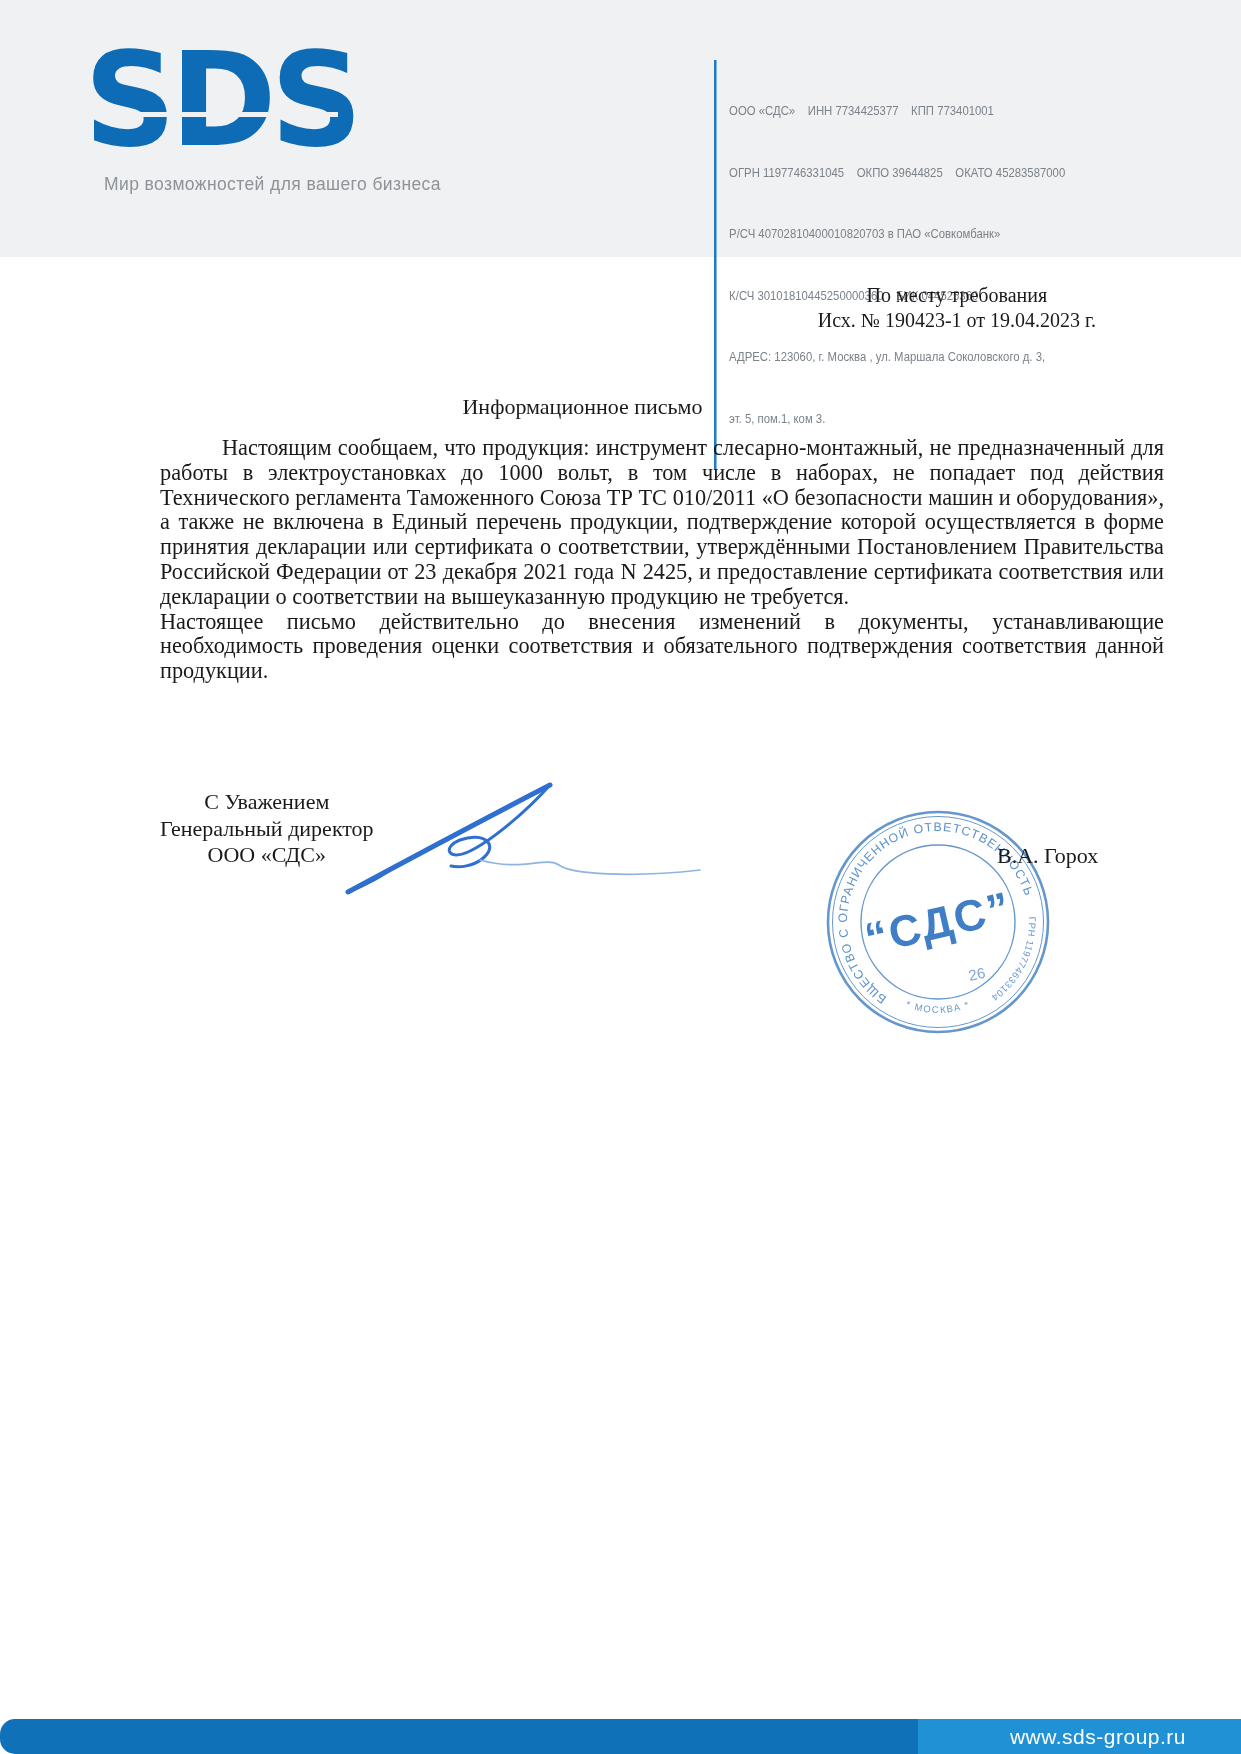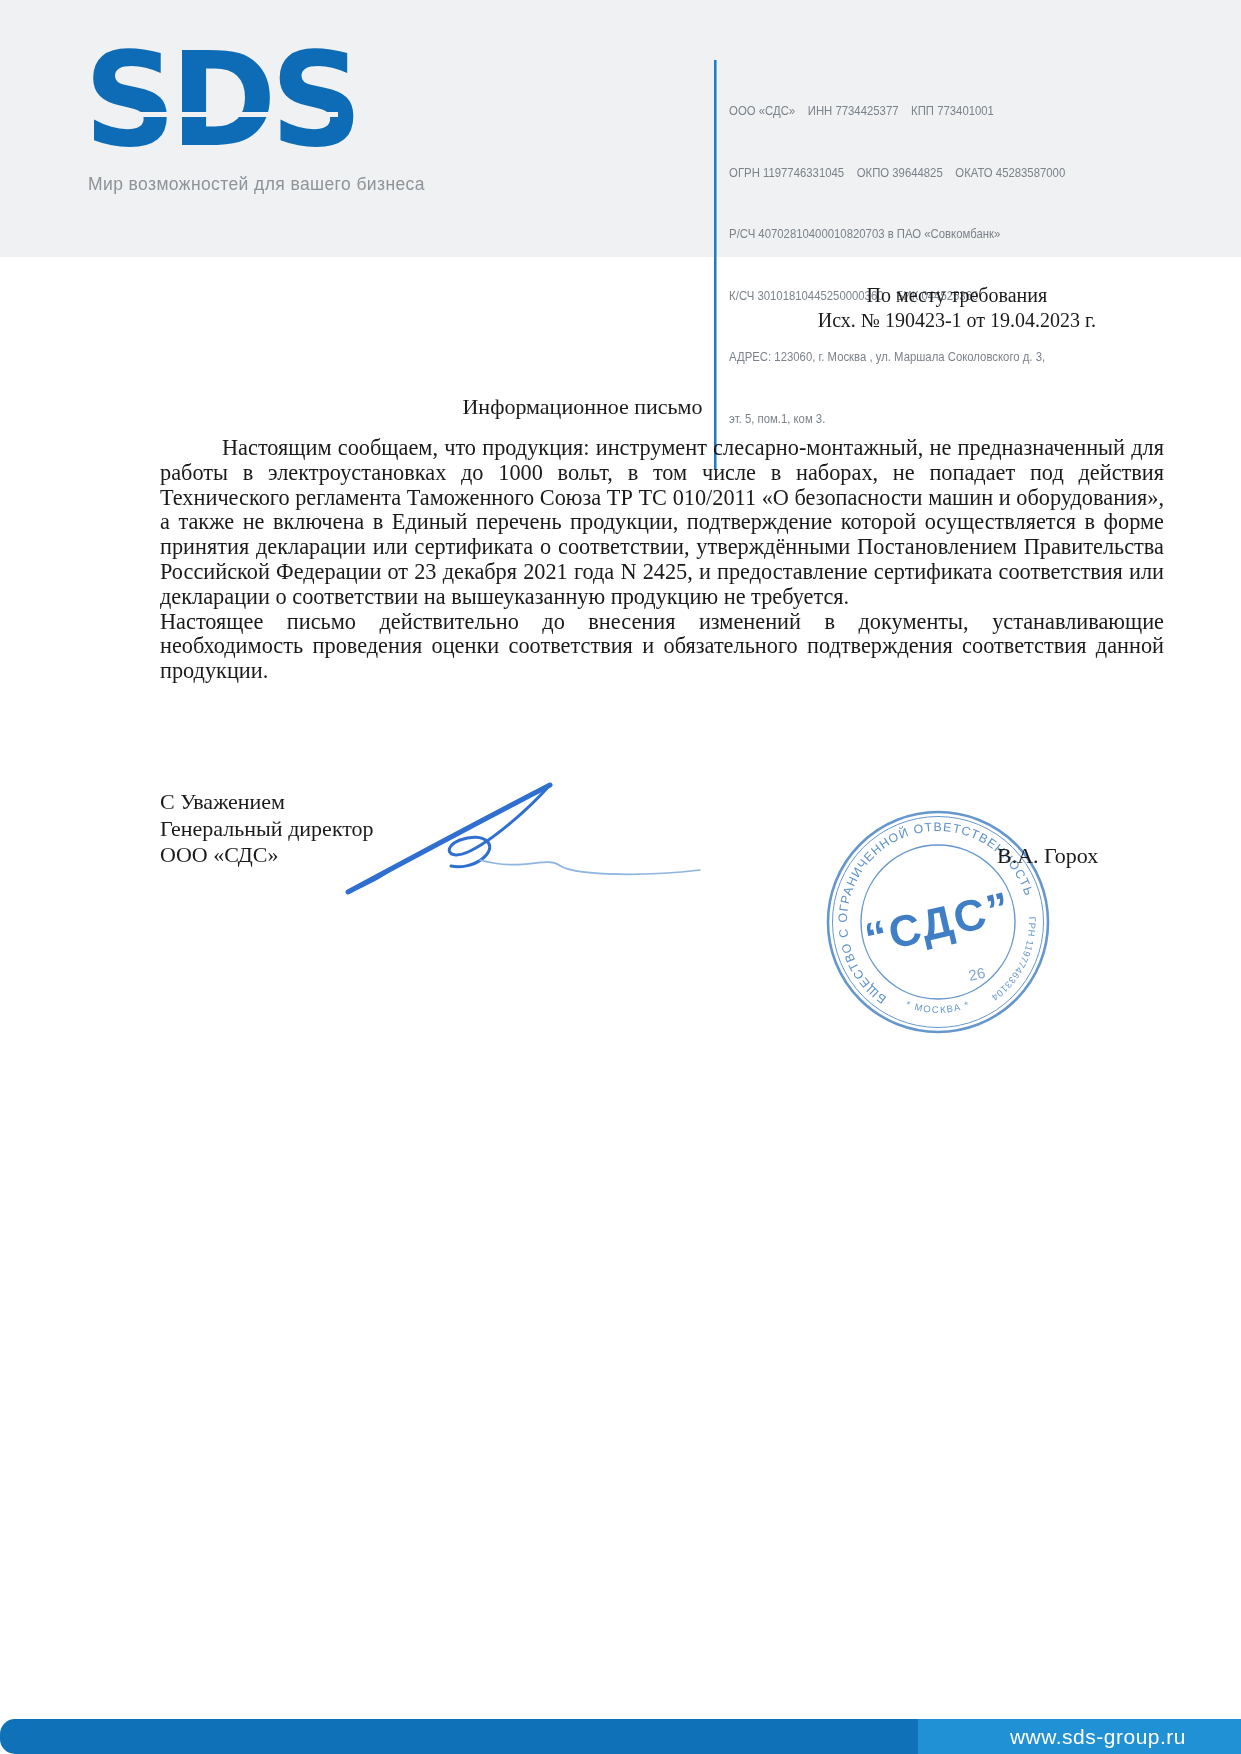--- a/index.html
+++ b/index.html
@@ -23,21 +23,21 @@
     font-size:128px;line-height:140px;
     letter-spacing:-6px;
     color:#0d6cb5;
     transform:scaleY(1.02);
   }
   .logo-stripe{
     position:absolute;left:82px;top:112px;width:256px;height:5px;
     background:#eff1f2;z-index:3;
   }
   .tagline{
-    position:absolute;left:88px;top:174px;
+    position:absolute;left:104px;top:174px;
     font-family:"Liberation Sans", sans-serif;
     font-size:17.5px;color:#8d9399;letter-spacing:0.4px;
   }
   .company-details{
     position:absolute;left:714px;top:60px;
     border-left:3px solid #1d7cc4;
     padding-left:15px;
     font-family:"Liberation Sans", sans-serif;
     font-size:13.5px;line-height:20.5px;
     color:#7b828a;
@@ -58,21 +58,21 @@
   }
   .body-text{
     position:absolute;left:160px;top:436px;width:1004px;
     font-size:22.3px;line-height:24.8px;color:#1a1a1a;
     text-align:justify;
   }
   .body-text p{margin:0;font-family:Liberation Serif, serif;}
   .body-text p.indent{text-indent:62px;}
   .closing{
     position:absolute;left:160px;top:789px;
-    font-size:22px;line-height:26.5px;color:#1a1a1a;
+    font-size:22px;line-height:26.5px;color:#1a1a1a;text-align:center;
   }
   .signer{
     position:absolute;left:997px;top:843px;
     font-size:22px;color:#1a1a1a;
   }
   
   .signature{
     position:absolute;left:330px;top:772px;width:390px;height:130px;
   }
   .stamp{

